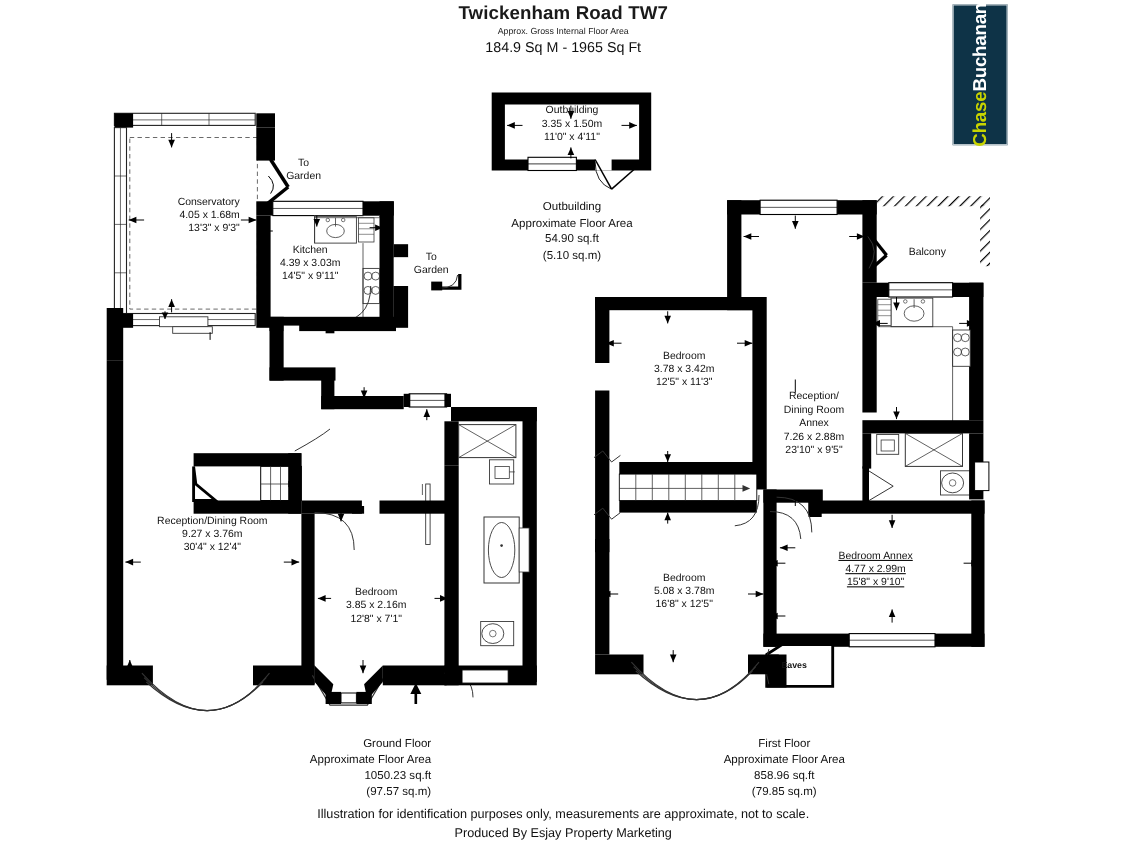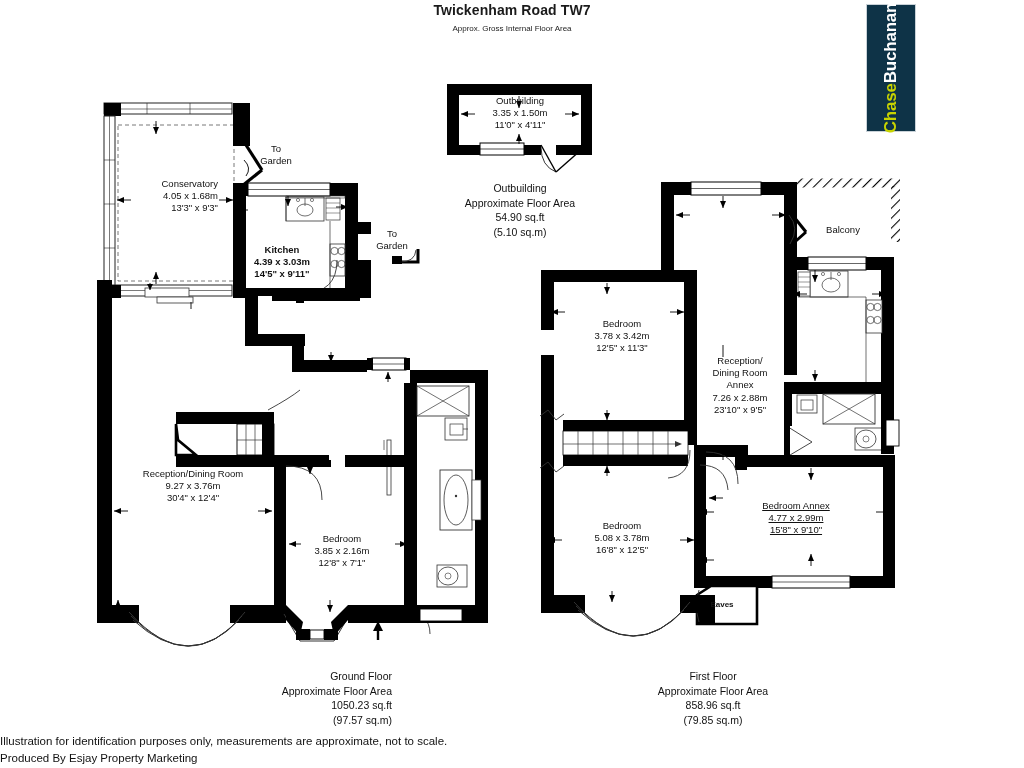--- a/index.html
+++ b/index.html
@@ -13,21 +13,21 @@
     font-family: "Liberation Sans", sans-serif;
     color: #1a1a1a;
     overflow: hidden;
   }
   #stage { position: absolute; inset: 0; }
 
   
   .title {
     position: absolute; left: 0; top: 2px; width: 1024px;
     text-align: center;
-    font-size: 14px; font-weight: bold; letter-spacing: .1px;
+    font-size: 17px; font-weight: bold; letter-spacing: .1px;
   }
   .subtitle-small {
     position: absolute; left: 0; top: 24px; width: 1024px;
     text-align: center;
     font-size: 8px; color: #222;
   }
   .subtitle-big {
     position: absolute; left: 0; top: 35px; width: 1024px;
     text-align: center;
     font-size: 13px; color: #111;
@@ -60,32 +60,33 @@
   .lbl.tiny  { font-size: 8px; line-height: 10px; font-weight: bold; }
   .floor-cap {
     position: absolute;
     text-align: center;
     font-size: 10.5px;
     line-height: 14.5px;
     color: #111;
     white-space: nowrap;
   }
   .note {
-    position: absolute; left: 0; width: 1024px; 
+    position: absolute; left: 0; width: 1024px; text-align: center;
     font-size: 11.5px; color: #111;
   }
   svg.overlay { position: absolute; left:0; top:0; overflow: visible; }
 </style>
 </head>
 <body>
 
 <div id="stage">
 
   <div class="title">Twickenham Road TW7</div>
   <div class="subtitle-small">Approx. Gross Internal Floor Area</div>
+  <div class="subtitle-big">184.9 Sq M - 1965 Sq Ft</div>
 
   <div class="logo-box">
     <div class="logo-text">
       <span class="logo-chase">Chase</span><span class="logo-buch">Buchanan</span>
     </div>
   </div>
 
   <svg class="overlay" width="1024" height="768" viewBox="0 0 1024 768">
     <defs>
       <pattern id="hatch" width="7" height="7" patternTransform="rotate(45)" patternUnits="userSpaceOnUse">
@@ -505,21 +506,21 @@
     <div>Conservatory</div>
     <div>4.05 x 1.68m</div>
     <div>13'3" x 9'3"</div>
   </div>
 
   <div class="lbl" style="left:245px; top:143px; width:62px;">
     <div>To</div>
     <div>Garden</div>
   </div>
 
-  <div class="lbl" style="left:232px; top:244px; width:100px;font-weight:bold;">
+  <div class="lbl" style="left:232px; top:222px; width:100px;">
     <div>Kitchen</div>
     <div>4.39 x 3.03m</div>
     <div>14'5" x 9'11"</div>
   </div>
 
   <div class="lbl" style="left:361px; top:228px; width:62px;">
     <div>To</div>
     <div>Garden</div>
   </div>
 

